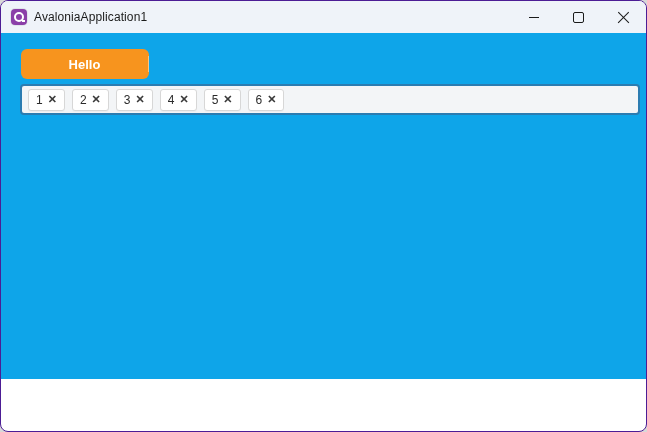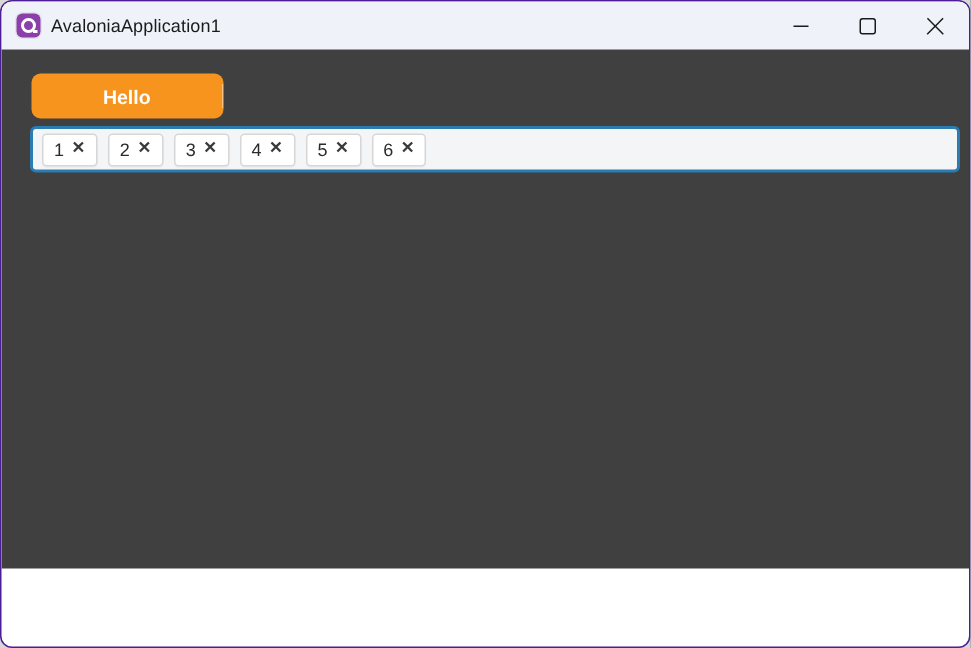--- a/index.html
+++ b/index.html
@@ -33,21 +33,21 @@
   }
   .glyph-min{width:10px;height:1px;background:#1a1a1a;display:block;}
   .glyph-max{width:9px;height:9px;border:1px solid #1a1a1a;border-radius:2px;display:block;}
   .glyph-close{position:relative;width:13px;height:13px;display:block;}
   .glyph-close::before,.glyph-close::after{
     content:"";position:absolute;left:-1px;top:6px;width:15px;height:1.2px;background:#1a1a1a;
   }
   .glyph-close::before{transform:rotate(45deg);}
   .glyph-close::after{transform:rotate(-45deg);}
   
-  .content{background:#404040;height:346px;position:relative;}
+  .content{background:#0ea5e9;height:346px;position:relative;}
   .tabstrip{
     position:absolute;left:20px;top:16px;width:128px;height:30px;
     background:#f7941e;border-radius:6px;display:flex;align-items:stretch;
     overflow:hidden;
   }
   .tab{
     flex:1 1 0;display:flex;align-items:center;justify-content:center;
     color:#ffffff;font-weight:bold;font-size:13px;cursor:default;
   }
   .tab-divider{width:1px;background:rgba(255,255,255,0.45);margin:7px 0;}

